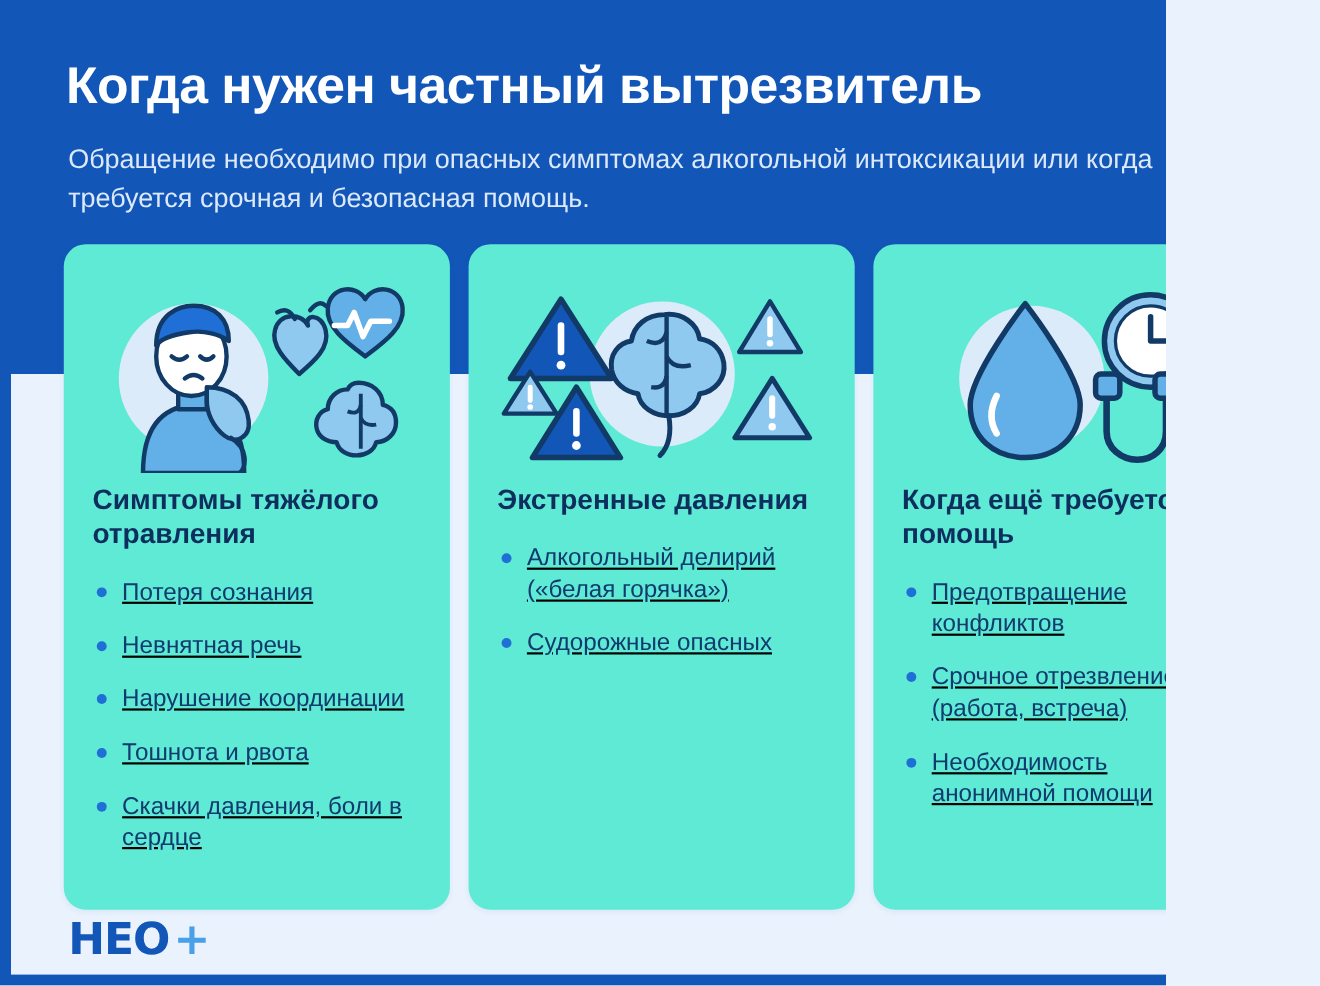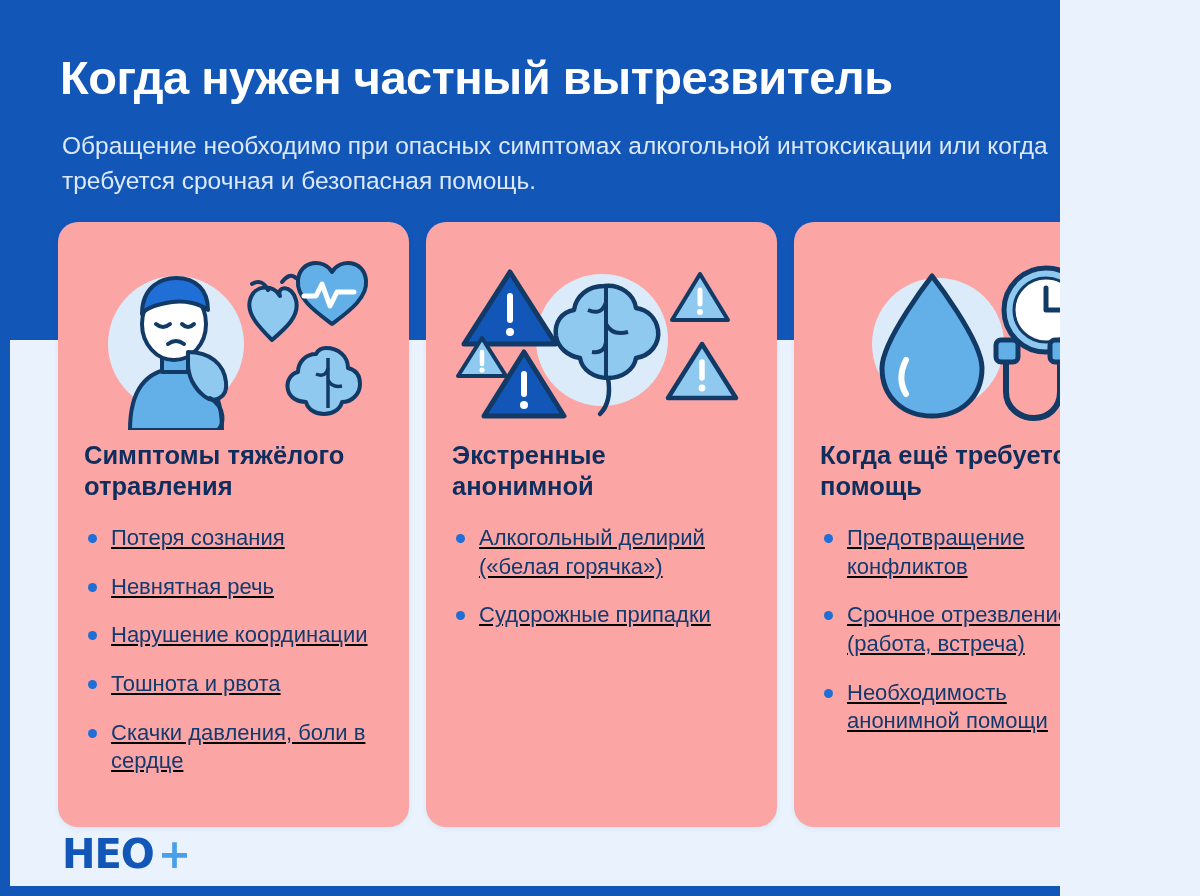--- a/index.html
+++ b/index.html
@@ -61,21 +61,21 @@
   .cards {
     position: absolute;
     left: 58px;
     top: 222px;
     width: 1086px;
     display: flex;
     gap: 17px;
   }
   .card {
     width: 351px;
-    background: #fca5a5;
+    background: #5eead4;
     border-radius: 20px;
     box-sizing: border-box;
     padding: 26px 26px 30px 26px;
     min-height: 605px;
     box-shadow: 0 2px 6px rgba(18, 86, 184, 0.08);
   }
   .icon-area {
     position: relative;
     height: 182px;
     width: 300px;
@@ -240,24 +240,24 @@
             <circle cx="248" cy="64" r="3" fill="#ffffff"></circle>
           </g>
 
           <g>
             <path d="M250 96 L284 150 L216 150 Z" fill="#8fc9f0" stroke="#123a66" stroke-width="4.5" stroke-linejoin="round"></path>
             <path d="M250 114 v16" stroke="#ffffff" stroke-width="5.5" stroke-linecap="round"></path>
             <circle cx="250" cy="140" r="3.4" fill="#ffffff"></circle>
           </g>
         </svg>
       </div>
-      <div class="card-title">Экстренные анонимной</div>
+      <div class="card-title">Экстренные давления</div>
       <ul class="bullets">
         <li>Алкогольный делирий («белая горячка»)</li>
-        <li>Судорожные припадки</li>
+        <li>Судорожные опасных</li>
       </ul>
     </div>
 
     <div class="card">
       <div class="icon-area">
         <svg width="300" height="182" viewBox="0 0 300 182">
           <circle cx="118" cy="96" r="66" fill="#dcebfa"></circle>
 
           <g>
             <path d="M112 28 C112 28 62 92 62 120 C62 150 84 168 112 168 C140 168 162 150 162 120 C162 92 112 28 112 28 Z" fill="#63b0e8" stroke="#123a66" stroke-width="5" stroke-linejoin="round"></path>

